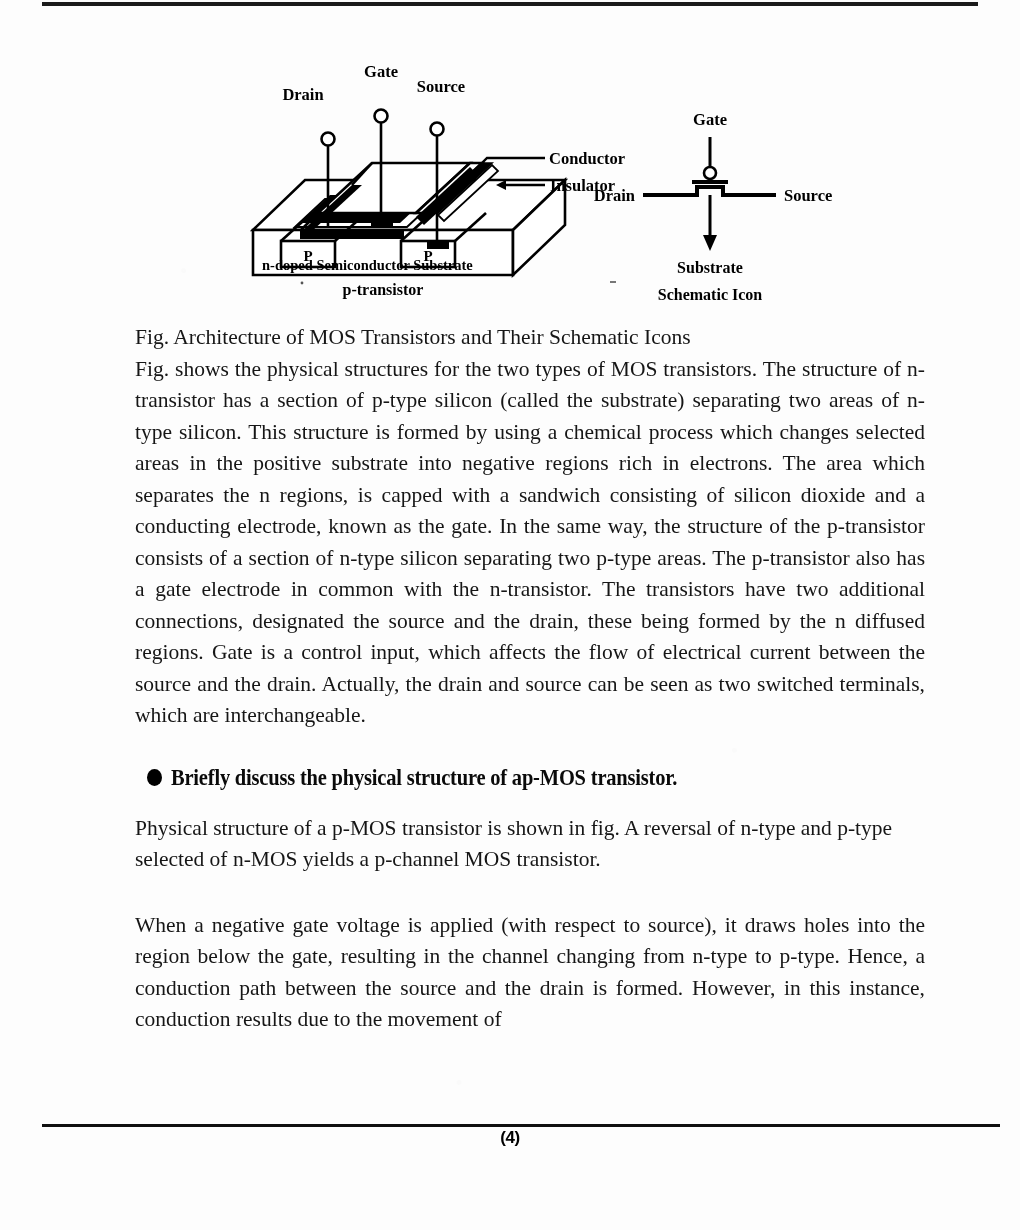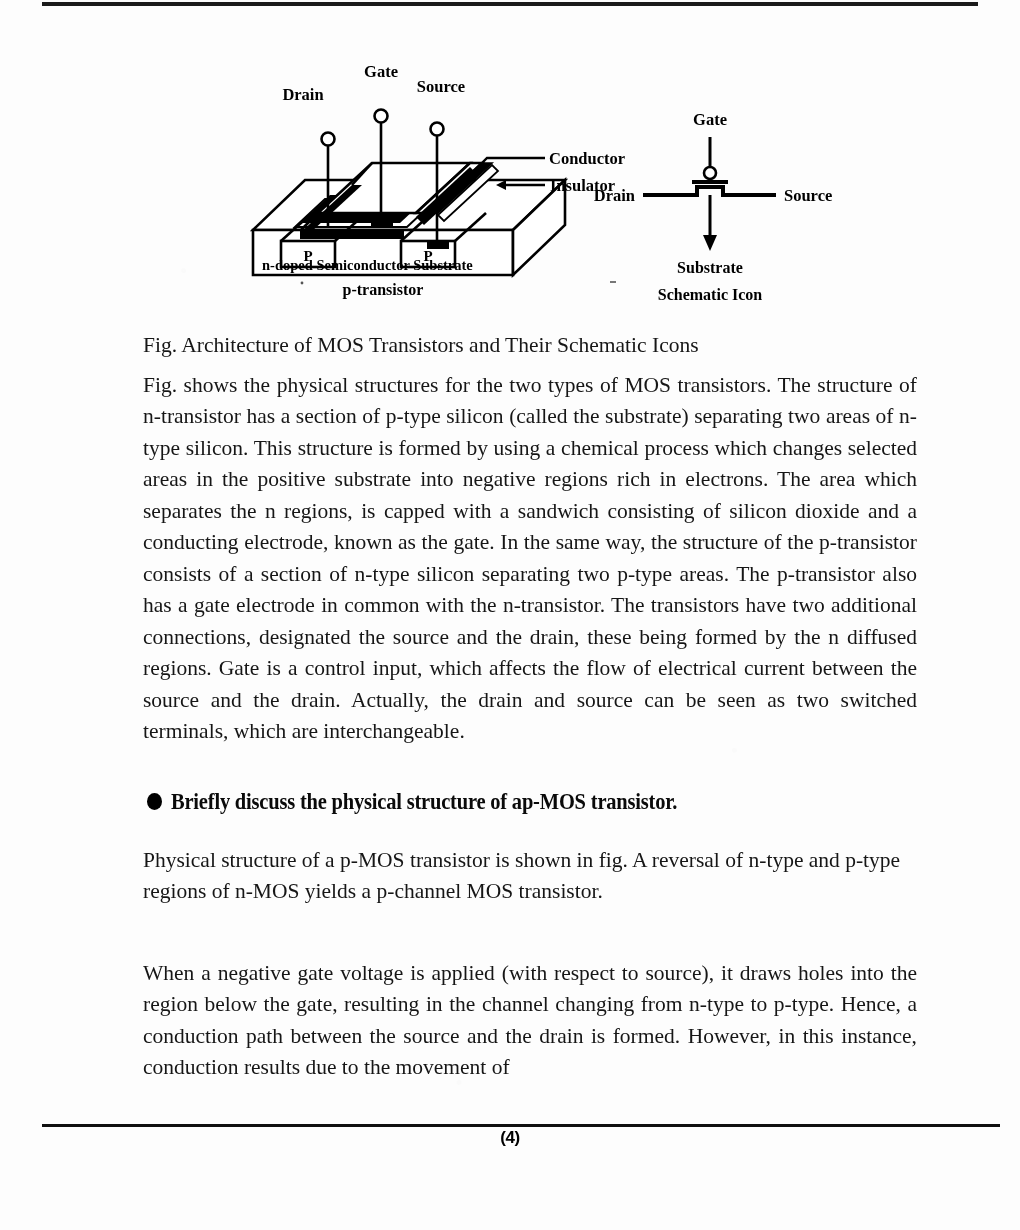--- a/index.html
+++ b/index.html
@@ -76,21 +76,21 @@
     left: 135px;
     top: 322px;
     width: 790px;
     z-index: 1;
   }
   .para {
     font-size: 21.5px;
     line-height: 31.5px;
     text-align: justify;
     text-justify: inter-word;
-    margin: 8px;
+    margin: 0;
     color: #161616;
   }
   .para.nojust { text-align: left; }
   .spacer-md { height: 34px; }
   .spacer-lg { height: 24px; }
 
   .heading-q {
     display: flex;
     align-items: center;
     gap: 9px;
@@ -214,21 +214,21 @@
 
     <div class="spacer-md"></div>
 
     <div class="heading-q">
       <span class="bullet-dot"></span>
       <span class="heading-text">Briefly discuss the physical structure of ap-MOS transistor.</span>
     </div>
 
     <div class="spacer-lg"></div>
 
-    <p class="para nojust">Physical structure of a p-MOS transistor is shown in fig. A  reversal of n-type and p-type regions of n-MOS yields a p-channel MOS transistor.</p>
+    <p class="para nojust">Physical structure of a p-MOS transistor is shown in fig. A  reversal of n-type and p-type selected of n-MOS yields a p-channel MOS transistor.</p>
 
     <div class="spacer-md"></div>
 
     <p class="para">When a negative gate voltage is applied (with respect to source), it draws holes into the region below the gate, resulting in the channel changing from n-type to p-type. Hence, a conduction path  between the source and the drain is formed. However, in this instance, conduction results due  to the movement of</p>
   </div>
 
   <div class="rule-bottom"></div>
   <div class="page-number">(4)</div>
 
 </div>

